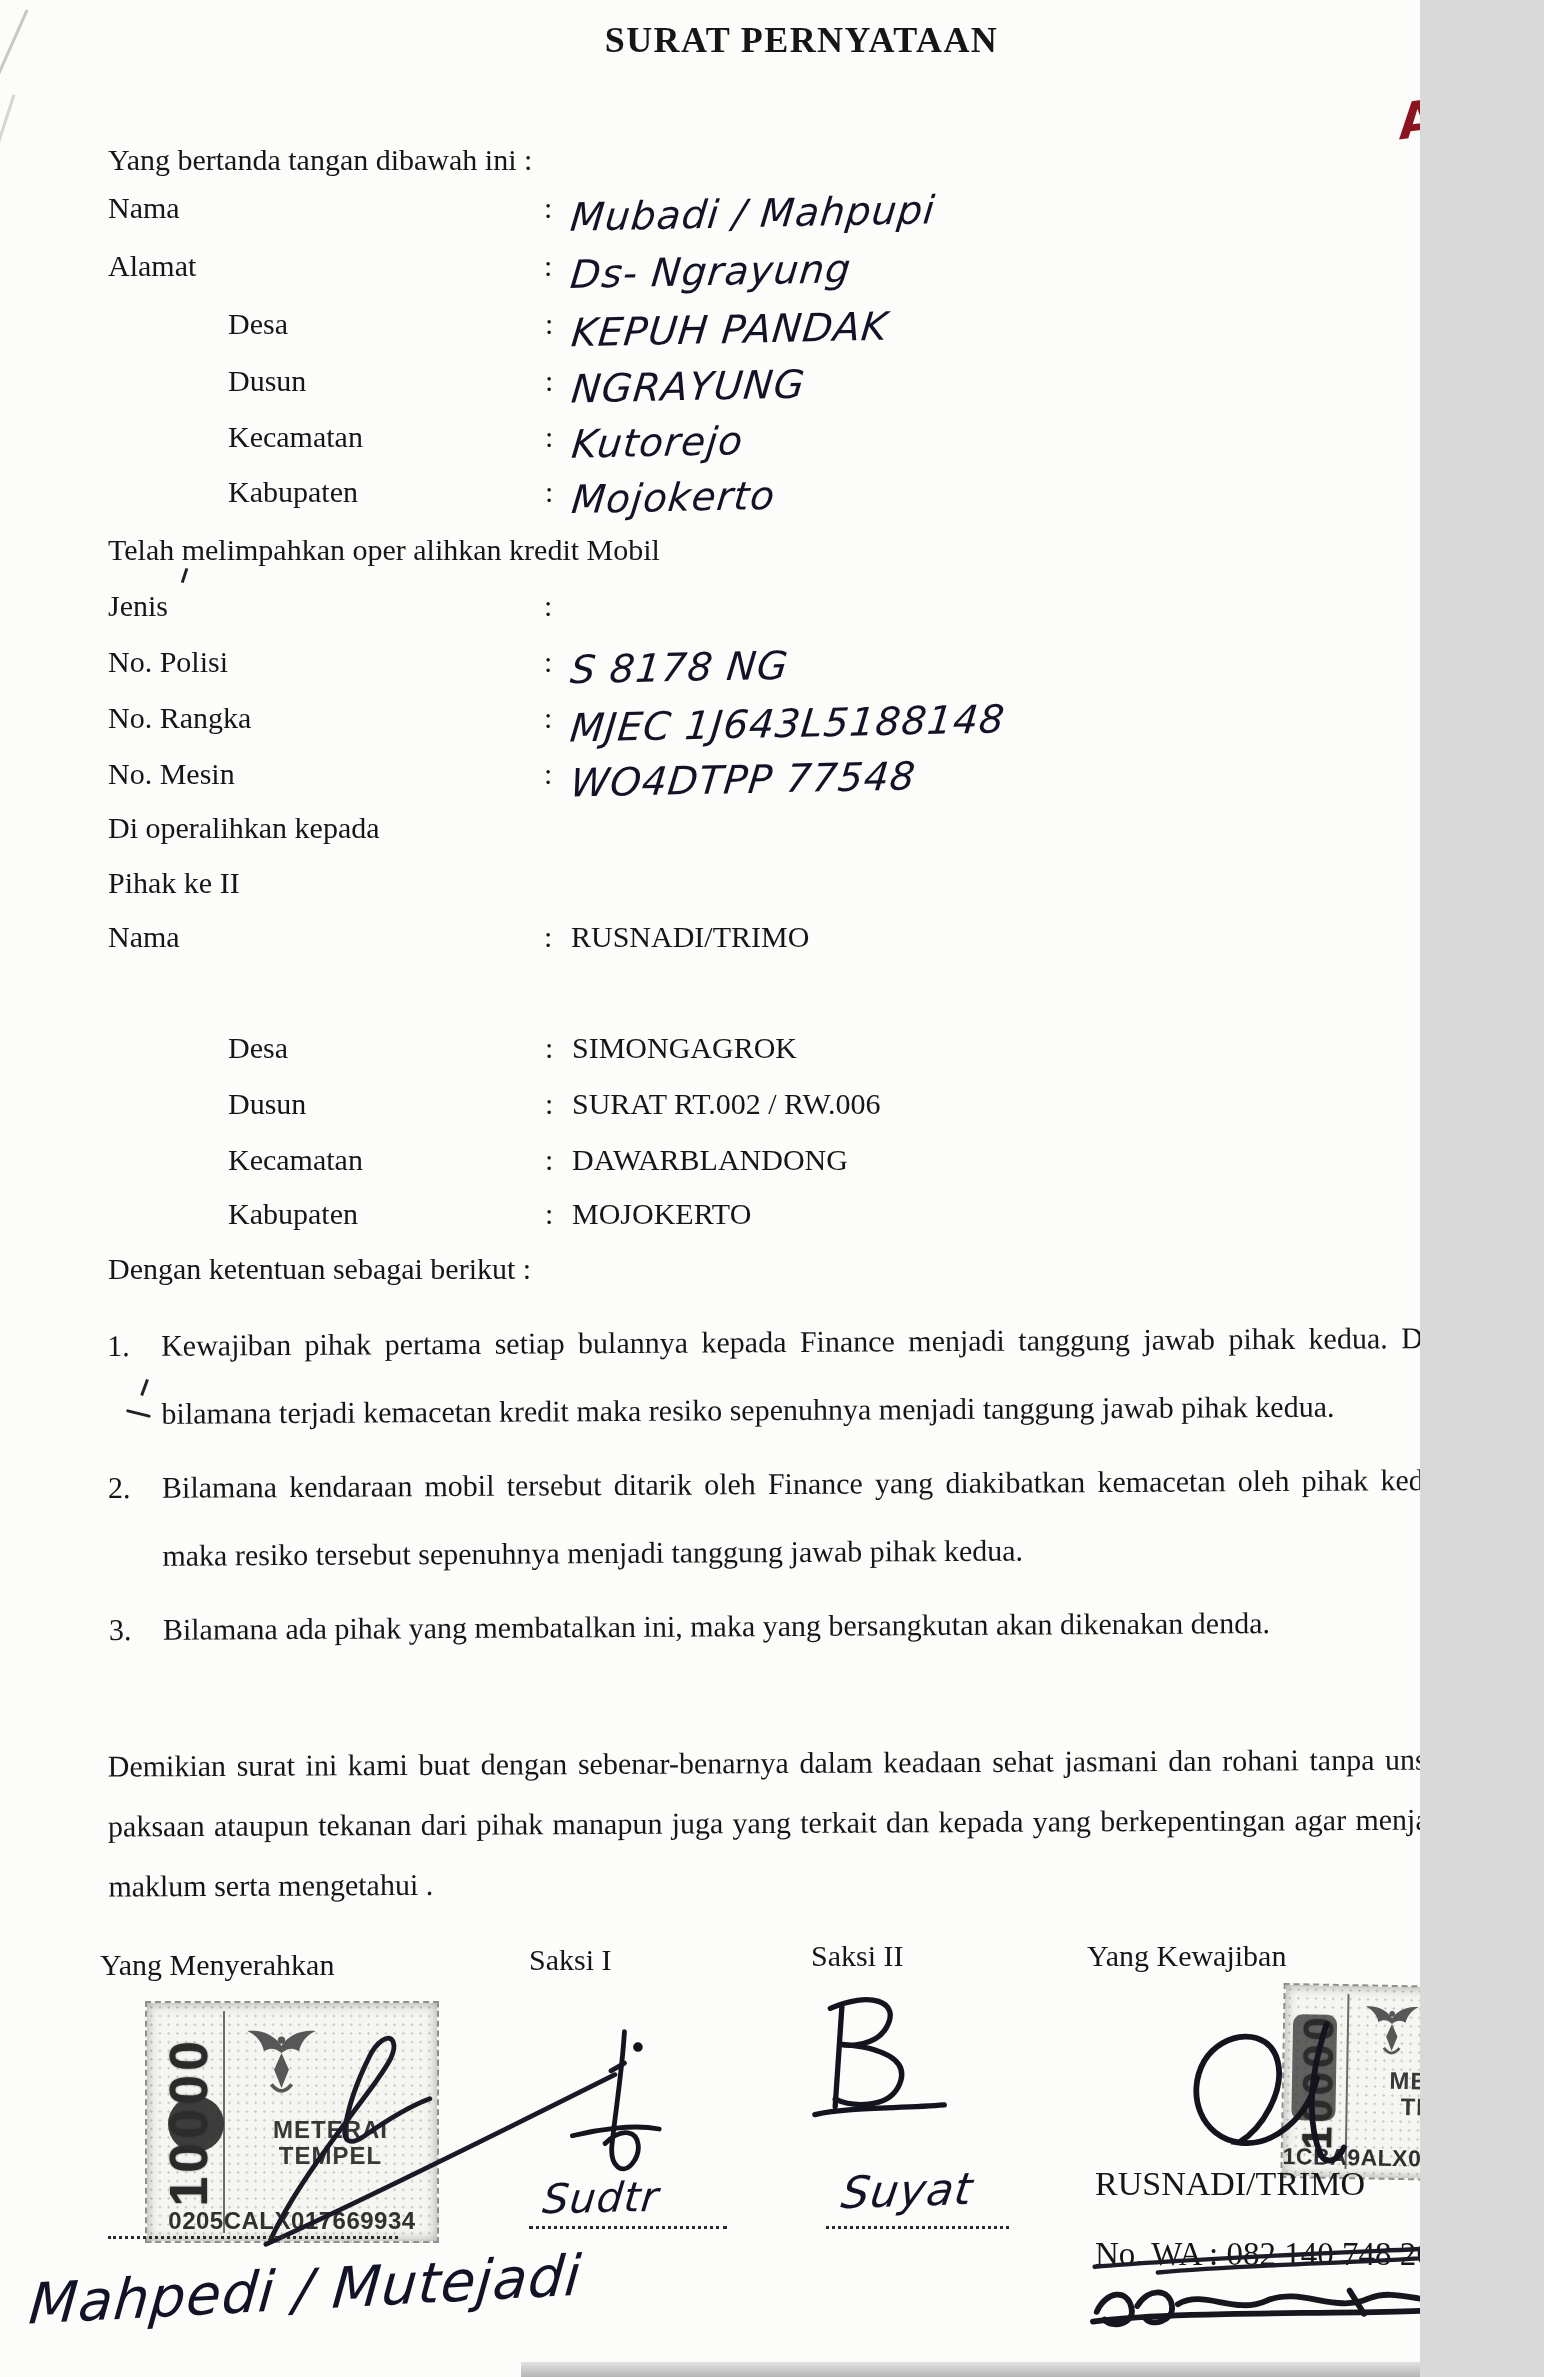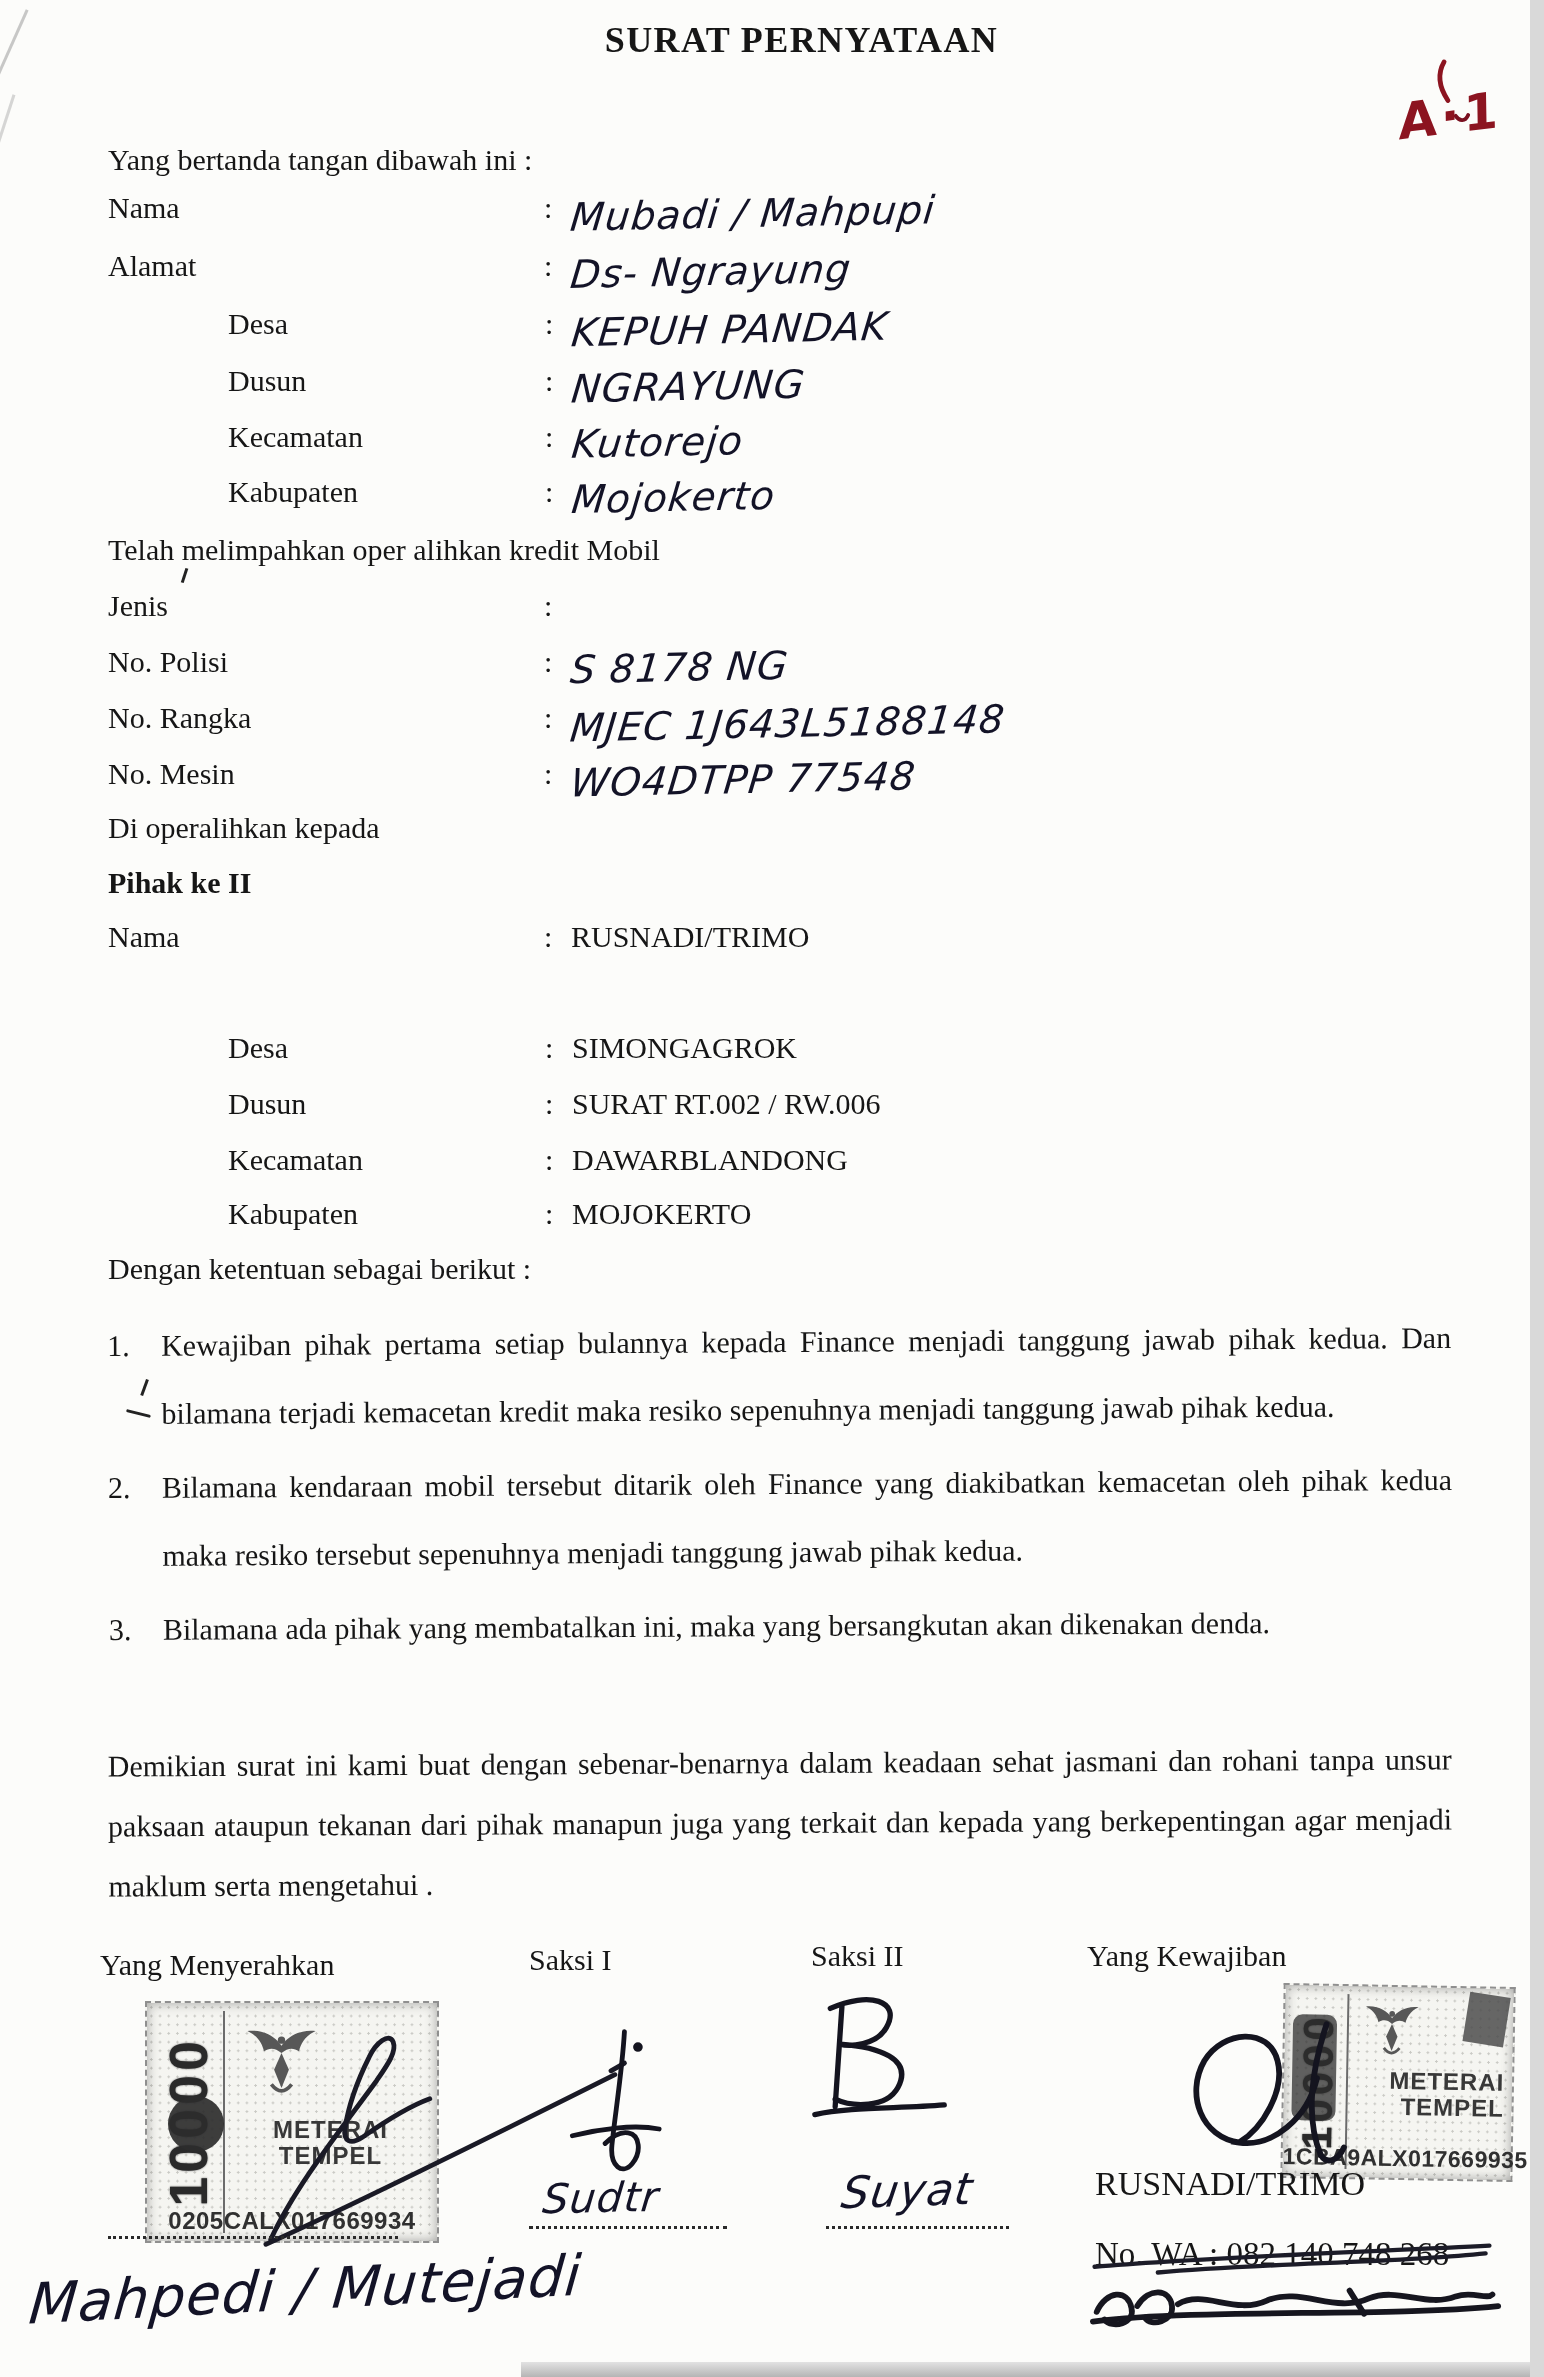--- a/index.html
+++ b/index.html
@@ -1,16 +1,16 @@
 <!DOCTYPE html>
 <html><head>
 <meta charset="utf-8">
 <style>
   html,body{margin:0;padding:0;background:#d9d9d9;}
-  .page{position:relative;width:1530px;height:2377px;background:#fcfcfa;overflow:hidden;
+  .page{position:relative;width:1420px;height:2377px;background:#fcfcfa;overflow:hidden;
         font-family:"Liberation Serif", serif;color:#161616;}
   
   .title{position:absolute;top:19.3px;left:0;width:1603px;text-align:center;
          font-size:36px;font-weight:bold;letter-spacing:1.4px;}
   .frow{position:absolute;left:108px;font-size:30px;white-space:nowrap;}
   .frow .lbl{display:inline-block;width:436px;vertical-align:top;}
   .frow.ind .lbl{padding-left:120px;width:317px;}
   .frow .cl{display:inline-block;width:19.3px;}
   .plain{position:absolute;left:108px;font-size:30px;white-space:nowrap;}
   .terms{position:absolute;left:108px;top:1308px;width:1344px;font-size:30px;
@@ -104,21 +104,21 @@
   <div class="frow" style="top:645px;">
     <span class="lbl">No. Polisi</span><span class="cl">:</span><span class="val hw">S 8178 NG</span>
   </div>
   <div class="frow" style="top:701px;">
     <span class="lbl">No. Rangka</span><span class="cl">:</span><span class="val hw">MJEC 1J643L5188148</span>
   </div>
   <div class="frow" style="top:757px;">
     <span class="lbl">No. Mesin</span><span class="cl">:</span><span class="val hw">WO4DTPP 77548</span>
   </div>
   <div class="plain" style="top:811px;text-align:right;">Di operalihkan kepada</div>
-  <div class="plain" style="top:866px;font-weight:bold;">Pihak ke II</div>
+  <div class="plain" style="top:866px;">Pihak ke II</div>
 
   <div class="frow" style="top:920px;">
     <span class="lbl">Nama</span><span class="cl">:</span><span class="val tv">RUSNADI/TRIMO</span>
   </div>
   <div class="frow ind" style="top:1031px;">
     <span class="lbl">Desa</span><span class="cl">:</span><span class="val tv">SIMONGAGROK</span>
   </div>
   <div class="frow ind" style="top:1087px;">
     <span class="lbl">Dusun</span><span class="cl">:</span><span class="val tv">SURAT RT.002 / RW.006</span>
   </div>

